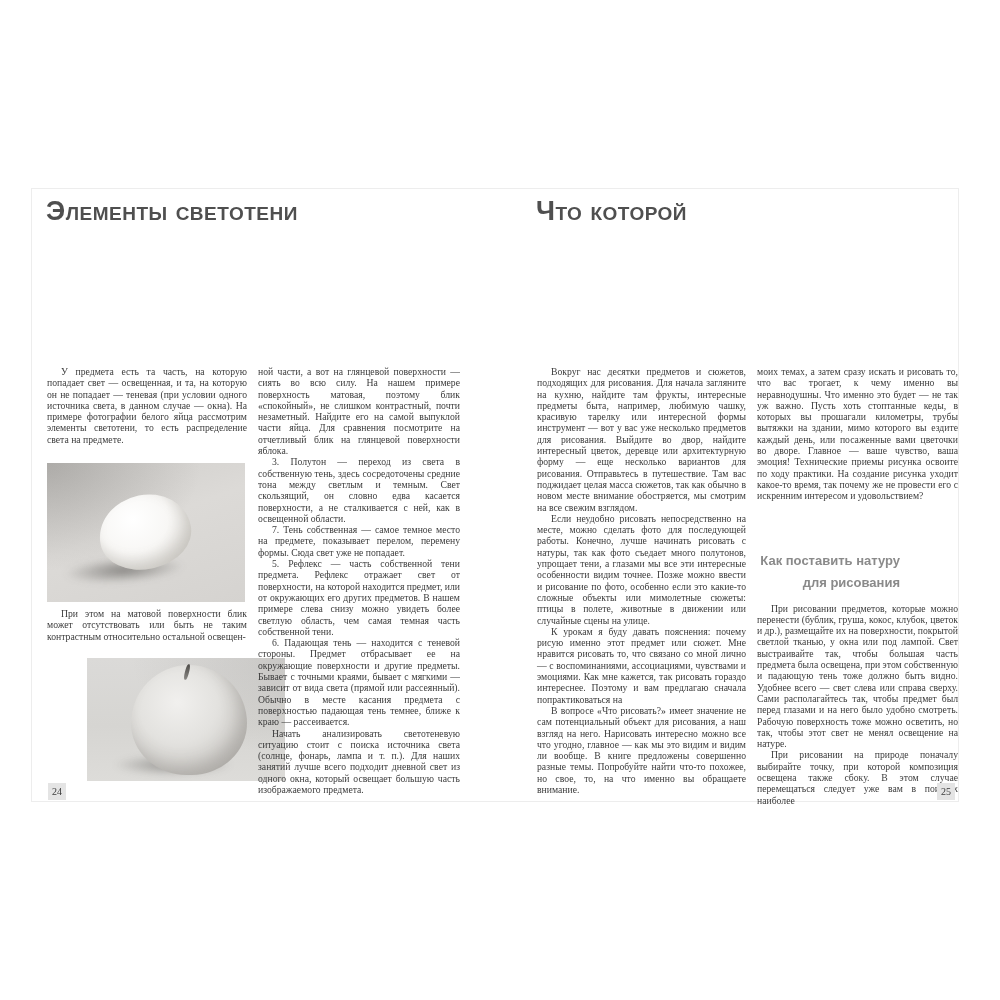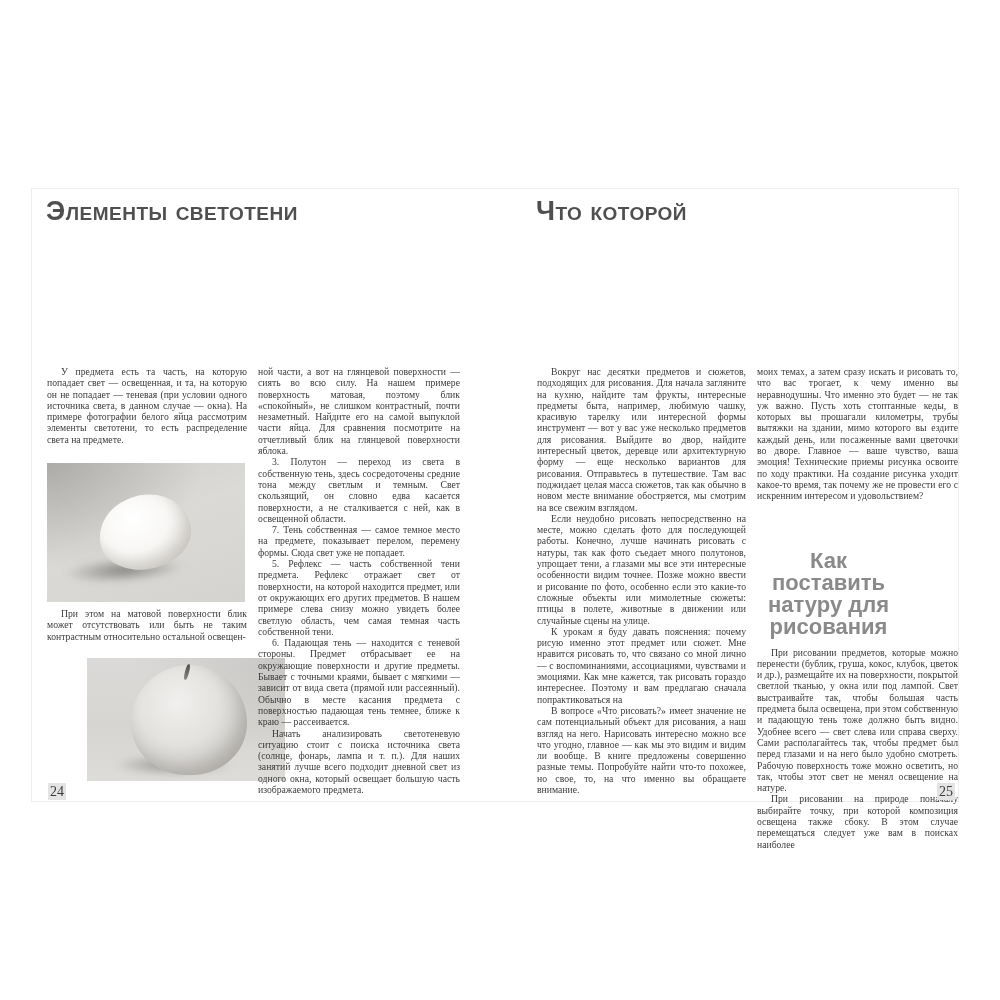--- a/index.html
+++ b/index.html
@@ -21,21 +21,21 @@
   .h-right{left:536px;}
   .col{position:absolute;top:326px;font-size:9.7px;line-height:11.3px;text-align:justify;margin-top:40px;}
   .col p{margin:0;}
   .col p.ind{text-indent:14px;}
   .col-l1{left:47px;width:200px;}
   .col-l2{left:258px;width:202px;}
   .col-r1{left:537px;width:209px;}
   .col-r2{left:757px;width:201px;}
   .subhead{
     font-family:"Liberation Sans",sans-serif;font-weight:700;
-    font-size:22px;line-height:22px;color:#8a8a8a;text-align:center;
+    font-size:13px;line-height:22px;color:#8a8a8a;text-align:right;
     margin:48px 58px 9px 0 !important;text-indent:0 !important;
   }
   .photo{position:relative;width:198px;overflow:hidden;}
   .photo-egg{height:139px;margin:18px 0 6px 0;
     background:linear-gradient(160deg,#cfcdca 0%,#dcdad7 45%,#d5d3d0 100%);}
   .photo-egg .vignette{position:absolute;inset:0;
     background:radial-gradient(ellipse at 0% 0%,rgba(85,83,80,.28),rgba(85,83,80,0) 55%);}
   .egg-shadow{position:absolute;left:16px;top:94px;width:122px;height:26px;border-radius:50%;
     background:radial-gradient(ellipse at center,rgba(55,53,50,.5) 0%,rgba(55,53,50,0) 70%);
     filter:blur(3px);transform:rotate(-4deg);}
@@ -52,21 +52,21 @@
     filter:blur(3px);}
   .apple{position:absolute;left:44px;top:7px;width:116px;height:110px;
     border-radius:50% 50% 48% 48% / 53% 53% 47% 47%;
     background:radial-gradient(circle at 40% 34%,#f1f0ee 0%,#e3e2df 40%,#cdcbc7 74%,#b3b1ad 100%);
     box-shadow:inset -8px -10px 16px rgba(95,92,88,.25);}
   .apple-stem{position:absolute;left:98px;top:6px;width:4px;height:16px;
     background:linear-gradient(180deg,#4d4b48,#8a8884);border-radius:40%;transform:rotate(14deg);}
   .pagenum{
     position:absolute;top:783px;width:18px;height:17px;background:#e4e4e4;
     display:flex;align-items:center;justify-content:center;
-    font-size:14px;color:#3a3a3a;
+    font-size:10px;color:#3a3a3a;
   }
   .pn-left{left:48px;}
   .pn-right{left:937px;}
 </style>
 </head>
 <body>
 
 <div class="spread-bg"></div>
 
 <h1 class="page-heading h-left">Элементы светотени</h1>

